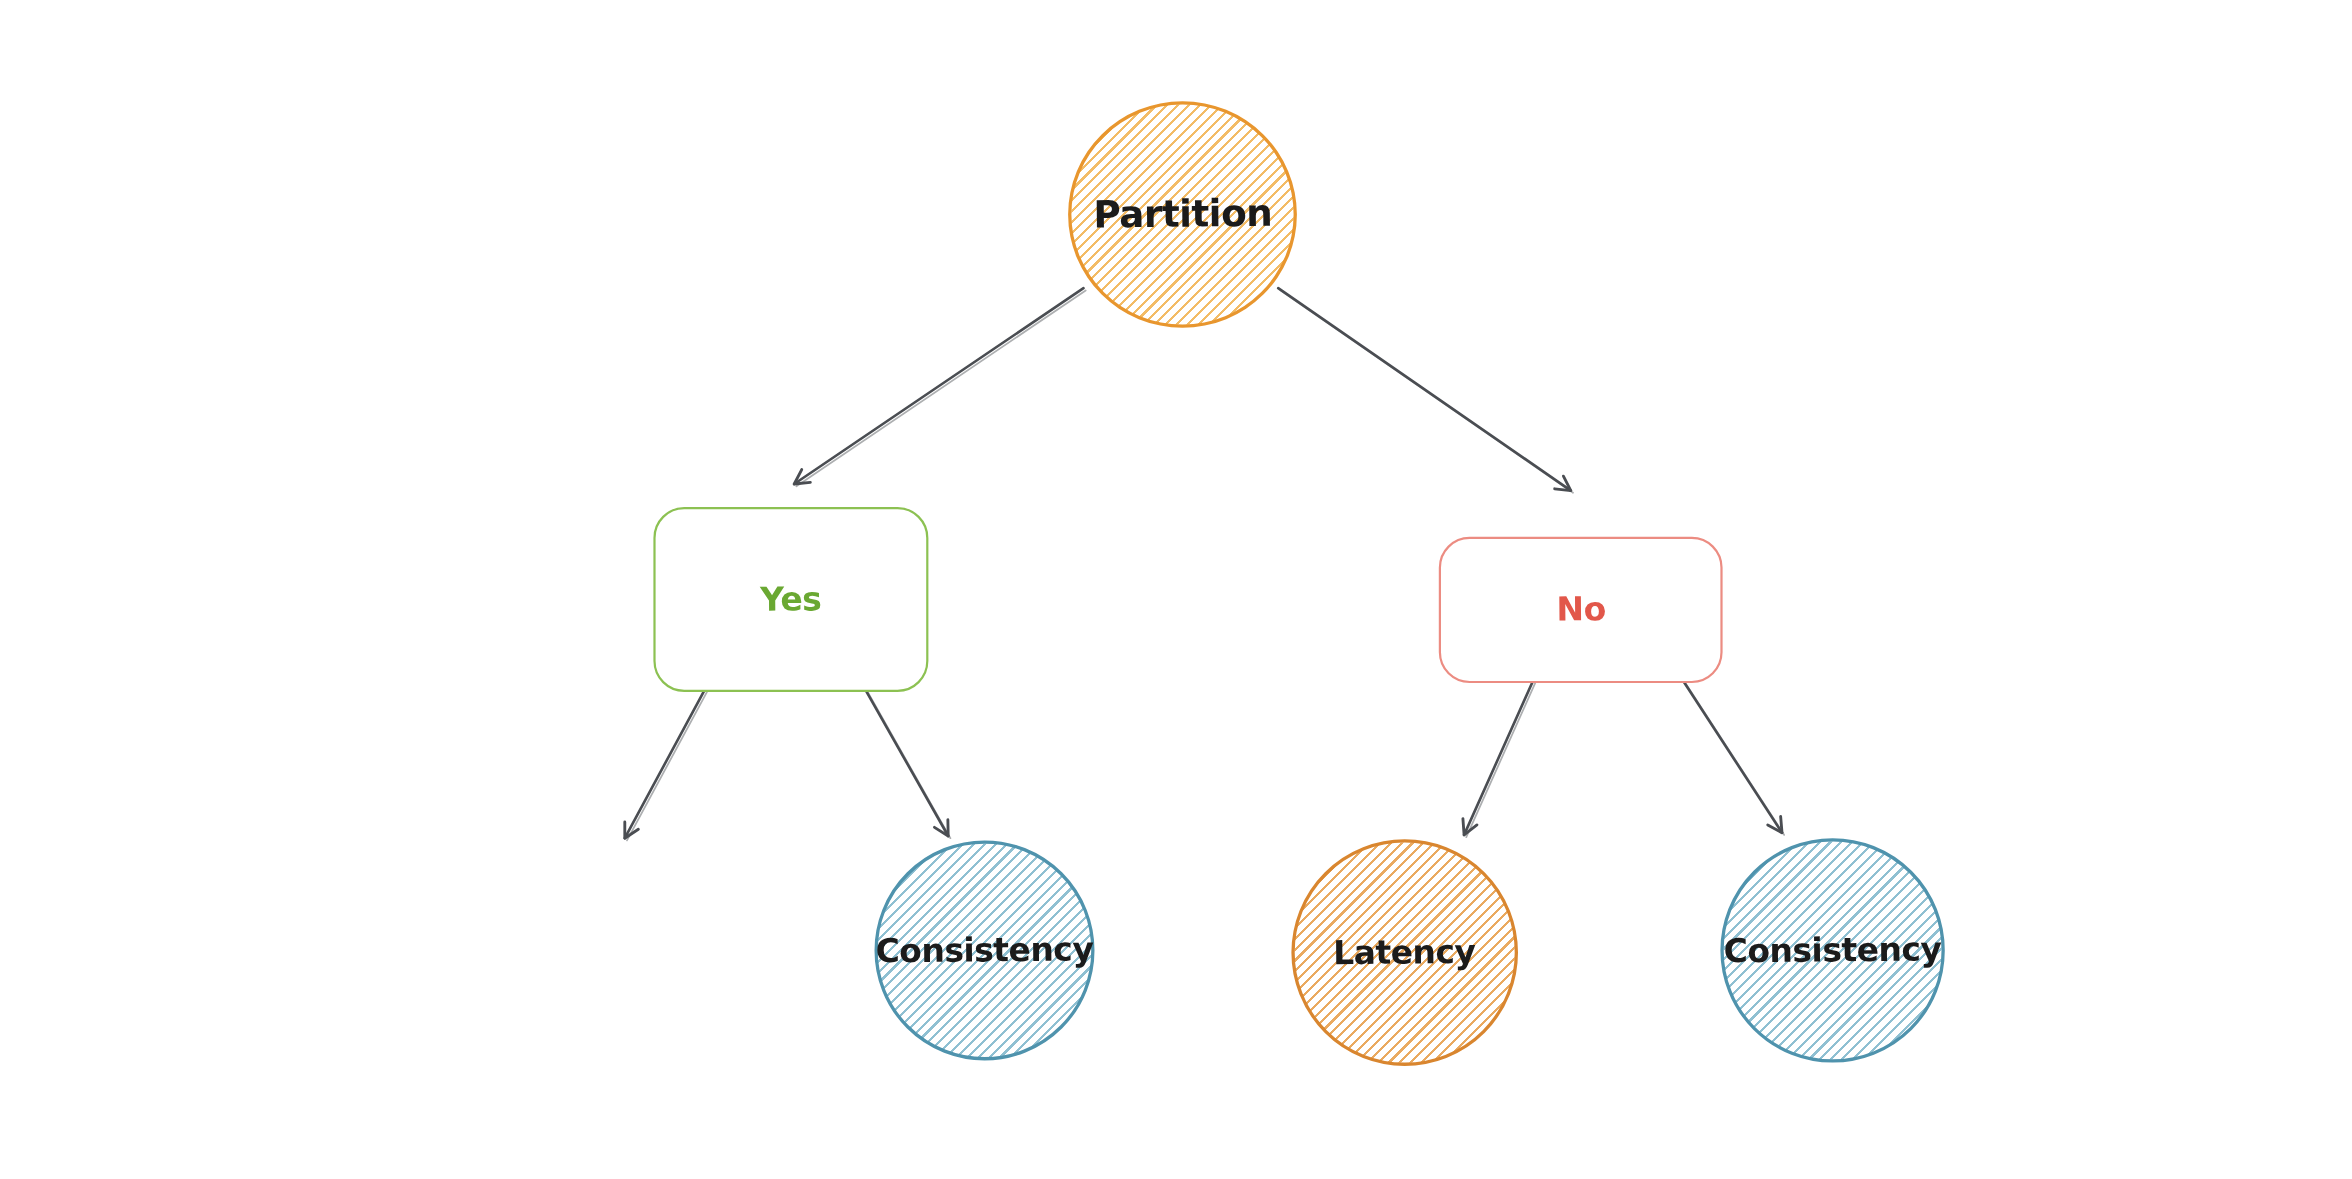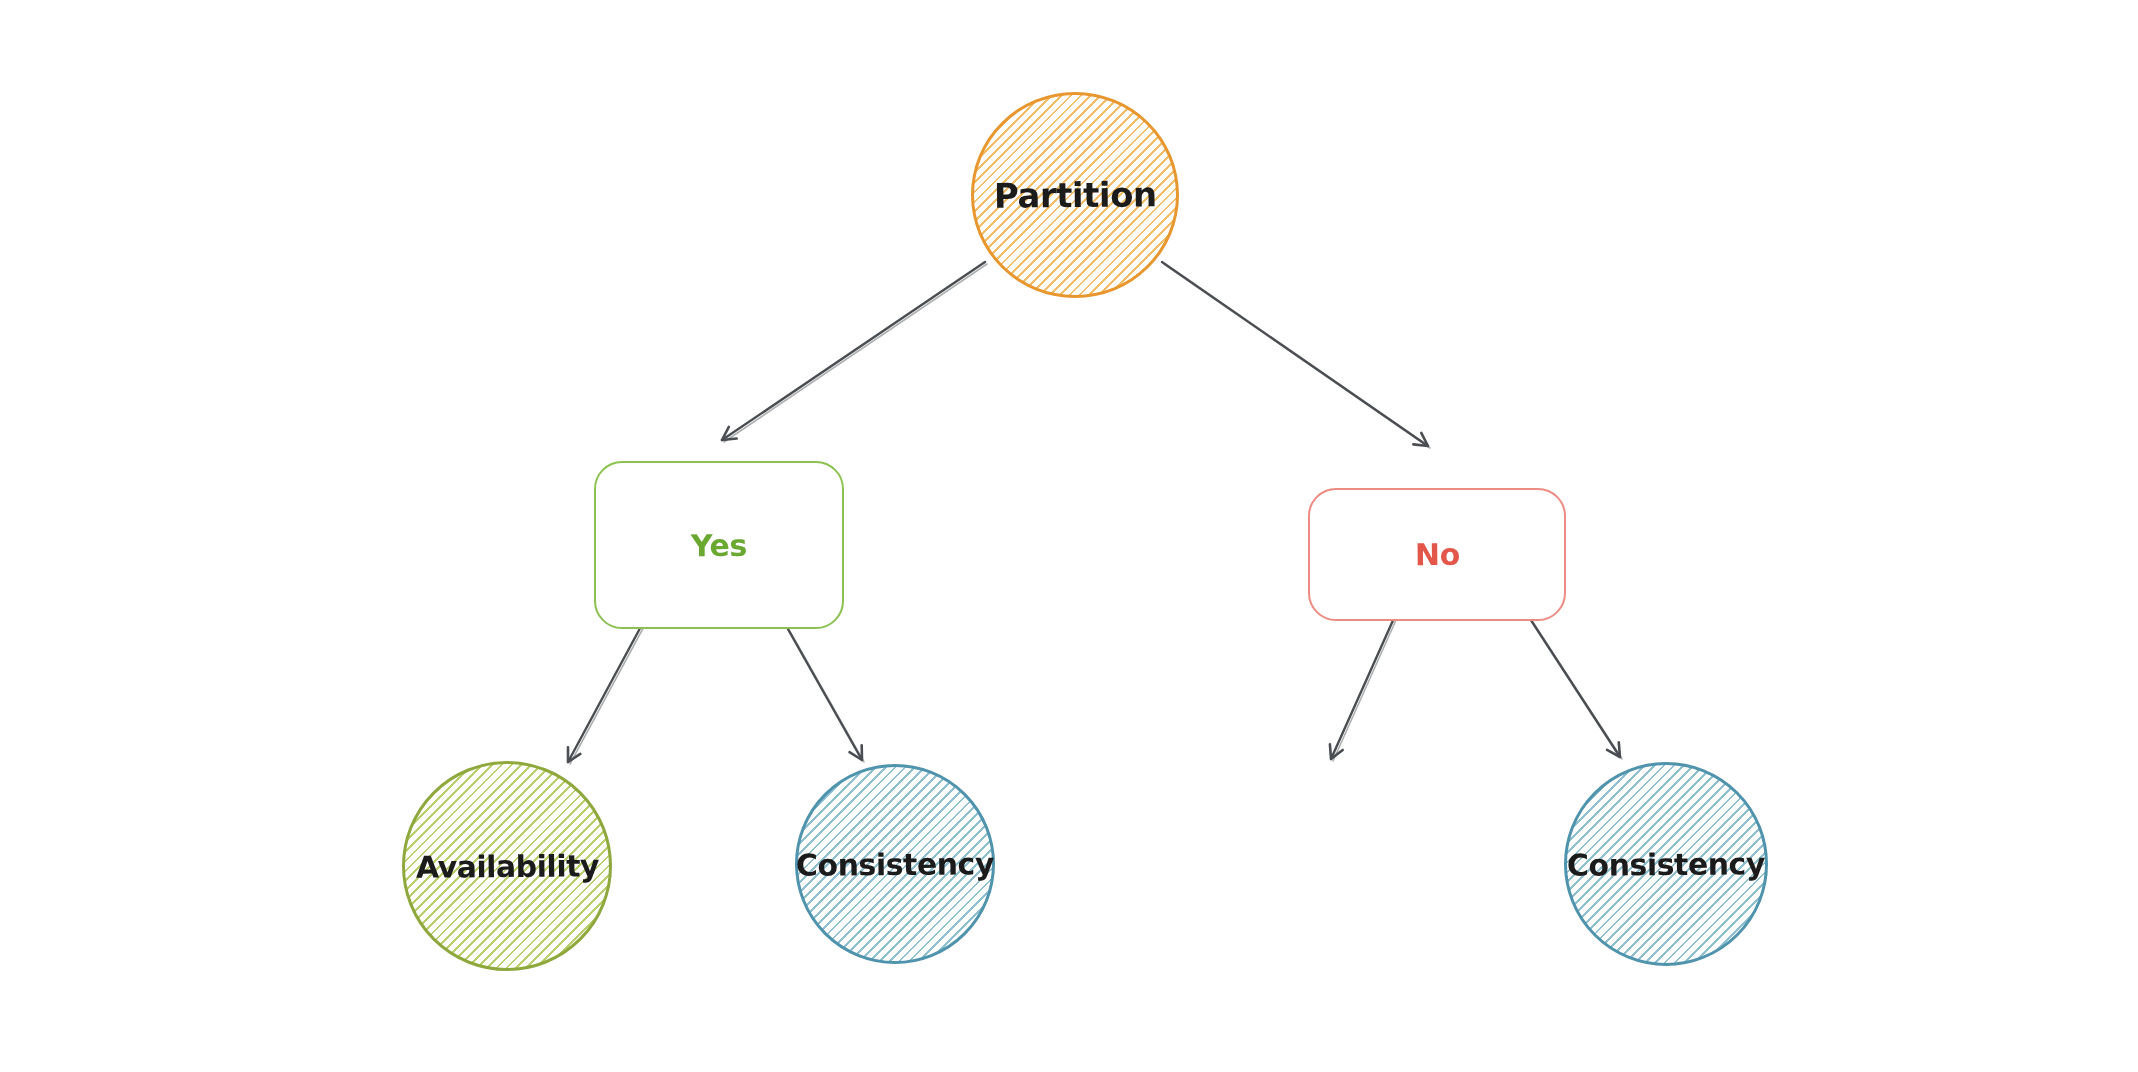--- a/index.html
+++ b/index.html
@@ -121,26 +121,26 @@
   </div>
 
   <div class="node rect n-yes" style="--stroke: #8cc152; --text: #6aa832;">
     <span class="label">Yes</span>
   </div>
 
   <div class="node rect n-no" style="--stroke: #ec8c82; --text: #e2574a;">
     <span class="label">No</span>
   </div>
 
-  <div class="node ellipse n-availability" style="--stroke: #8fa83d; --text: #1b1b1b; --hachure: #b9cf6c;">
-    <span class="label">Availability</span>
-  </div>
 
   <div class="node ellipse n-consistency-p" style="--stroke: #4f93ad; --text: #1b1b1b; --hachure: #8fc0d2;">
     <span class="label">Consistency</span>
   </div>
 
+  <div class="node ellipse n-latency" style="--stroke: #d9862f; --text: #1b1b1b; --hachure: #eaaa60;">
+    <span class="label">Latency</span>
+  </div>
 
   <div class="node ellipse n-consistency-e" style="--stroke: #4f93ad; --text: #1b1b1b; --hachure: #8fc0d2;">
     <span class="label">Consistency</span>
   </div>
 
 </div>
 
 </body></html>

